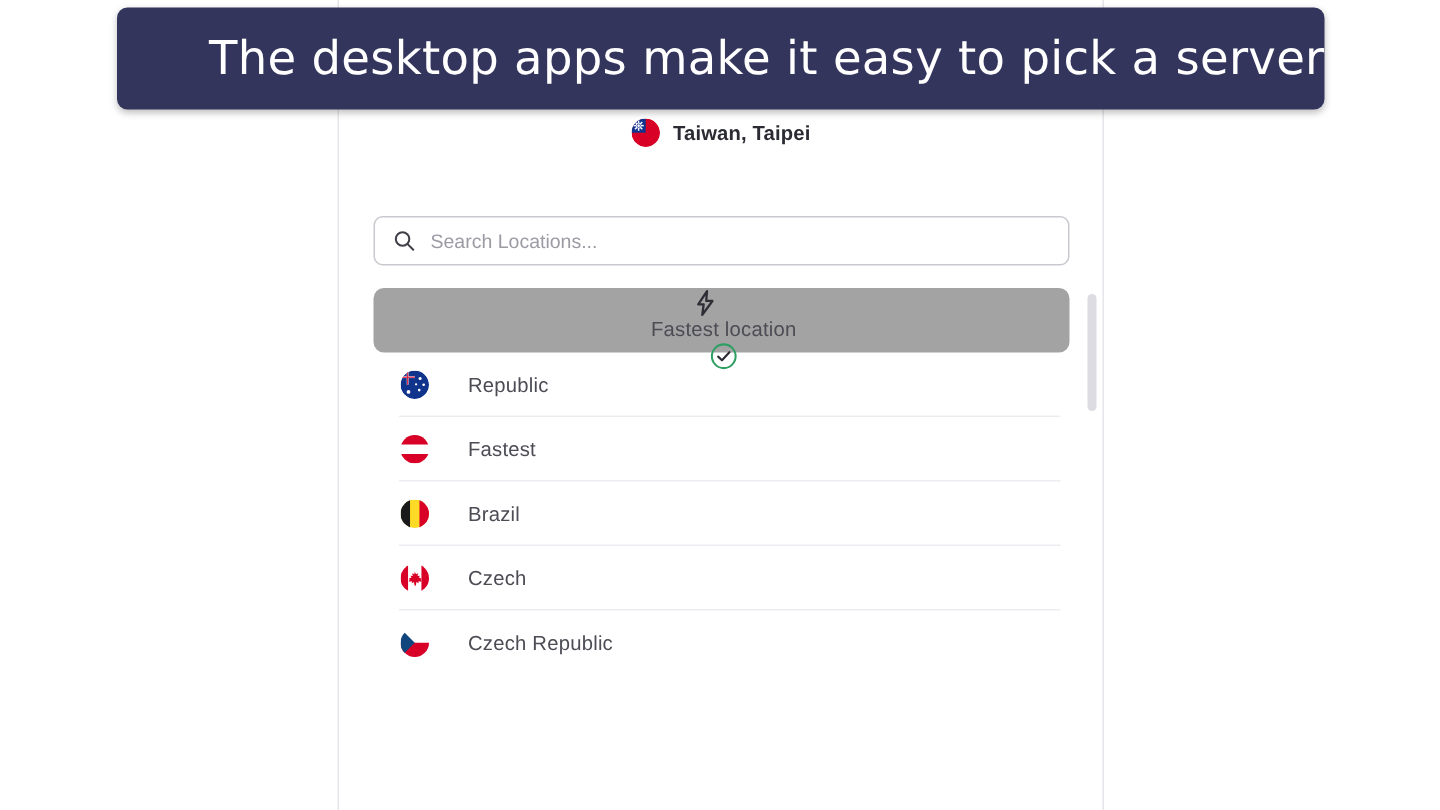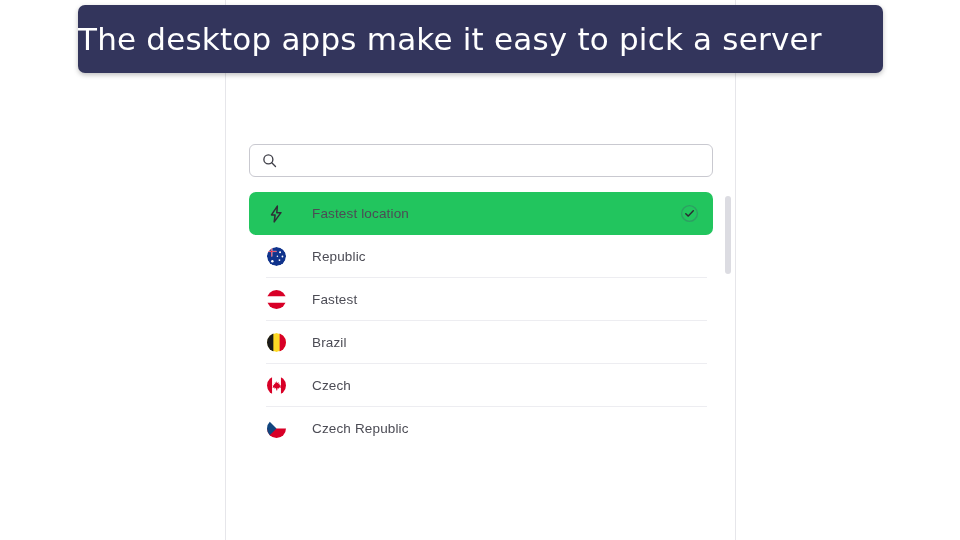--- a/index.html
+++ b/index.html
@@ -20,21 +20,21 @@
     position: absolute;
     left: 78px;
     top: 5px;
     width: 805px;
     height: 68px;
     background: #33355c;
     border-radius: 7px;
     box-shadow: 0 2px 5px rgba(0,0,0,0.25);
     display: flex;
     align-items: center;
-    justify-content: flex-start;
+    justify-content: flex-end;
     box-sizing: border-box;
     z-index: 10;
   }
   .banner-text {
     color: #ffffff;
     font-size: 31px;
     font-weight: 400;
     letter-spacing: 0.2px;
     white-space: nowrap;
     font-family: "DejaVu Sans", sans-serif;
@@ -130,23 +130,24 @@
   .row {
     position: relative;
     height: 43px;
     display: flex;
     align-items: center;
     padding: 0 14px 0 17px;
     box-sizing: border-box;
     width: 464px;
   }
   .row.selected {
-    background: #22c55e;
+    background: #a3a3a3;
     border-radius: 7px;
     width: 464px;
+    flex-direction: column;
   }
   .row.divided::after {
     content: "";
     position: absolute;
     left: 17px;
     right: 6px;
     bottom: 0;
     height: 1px;
     background: #ededf1;
   }
@@ -195,28 +196,49 @@
 </style>
 </head>
 <body>
 
 <div class="banner">
   <span class="banner-text">The desktop apps make it easy to pick a server</span>
 </div>
 
 <div class="panel">
 
+  <div class="current-location">
+    <span class="flag">
+      <svg viewBox="0 0 32 32" xmlns="http://www.w3.org/2000/svg">
+        <circle cx="16" cy="16" r="16" fill="#d80027"></circle>
+        <path d="M0 0 H16 V16 H0 Z" fill="#10338c"></path>
+        <g fill="#ffffff">
+          <circle cx="8" cy="8" r="3.1"></circle>
+          <g>
+            <rect x="7.2" y="2.2" width="1.6" height="11.6"></rect>
+            <rect x="2.2" y="7.2" width="11.6" height="1.6"></rect>
+            <rect x="7.2" y="2.2" width="1.6" height="11.6" transform="rotate(45 8 8)"></rect>
+            <rect x="7.2" y="2.2" width="1.6" height="11.6" transform="rotate(-45 8 8)"></rect>
+          </g>
+          <circle cx="8" cy="8" r="2.3" fill="#10338c"></circle>
+          <circle cx="8" cy="8" r="1.5" fill="#ffffff"></circle>
+        </g>
+      </svg>
+    </span>
+    <span class="current-location-label">Taiwan, Taipei</span>
+  </div>
 
   <div class="search-wrap">
     <span class="search-icon">
       <svg width="15" height="15" viewBox="0 0 20 20" xmlns="http://www.w3.org/2000/svg">
         <circle cx="8.5" cy="8.5" r="6" fill="none" stroke="#3f3f48" stroke-width="1.8"></circle>
         <line x1="13" y1="13" x2="18" y2="18" stroke="#3f3f48" stroke-width="1.8" stroke-linecap="round"></line>
       </svg>
     </span>
+    <input class="search-input" type="text" placeholder="Search Locations..." style="">
   </div>
 
   <div class="list">
 
     <div class="row selected">
       <span class="row-icon">
         <svg width="16" height="18" viewBox="0 0 16 20" xmlns="http://www.w3.org/2000/svg">
           <path d="M9.5 1.2 L3 11 h4 l-1 7.8 L13.5 8.5 h-4.6 z" fill="none" stroke="#2e2e36" stroke-width="1.7" stroke-linejoin="round"></path>
         </svg>
       </span>

